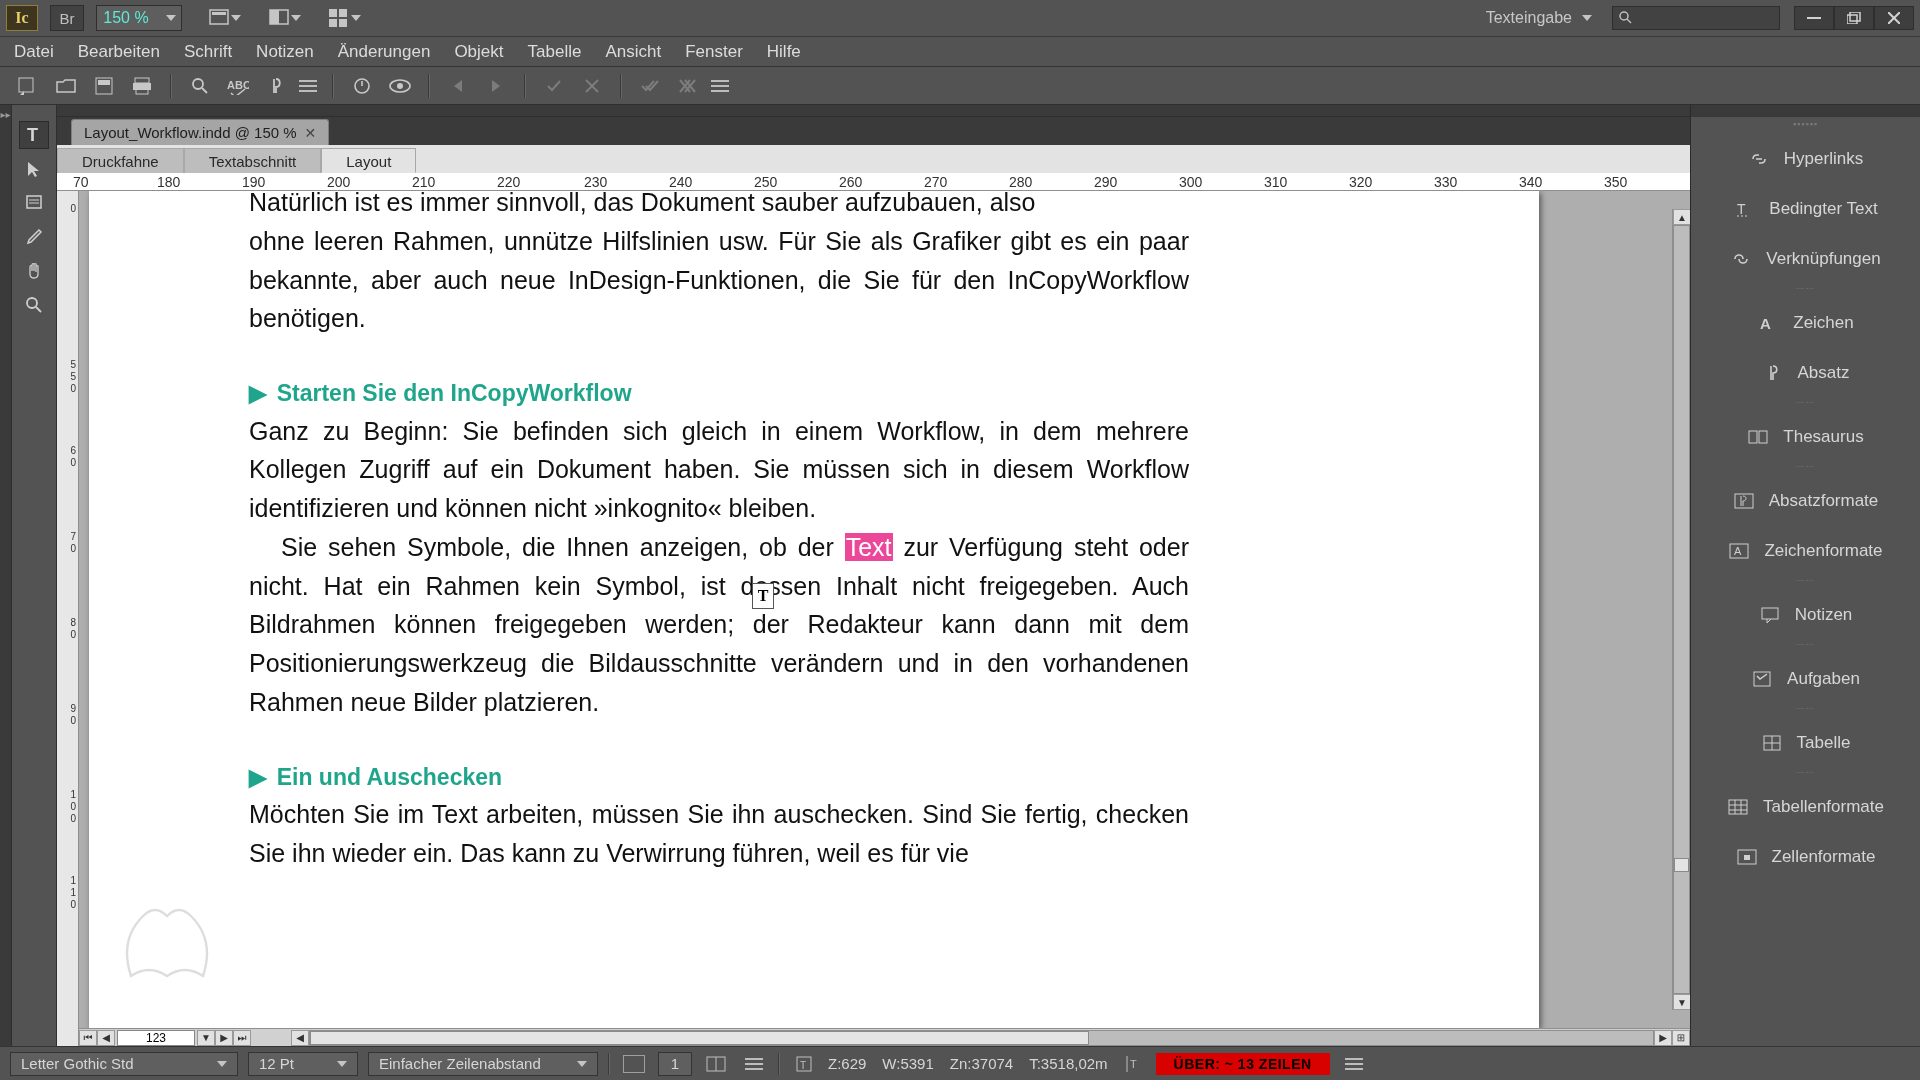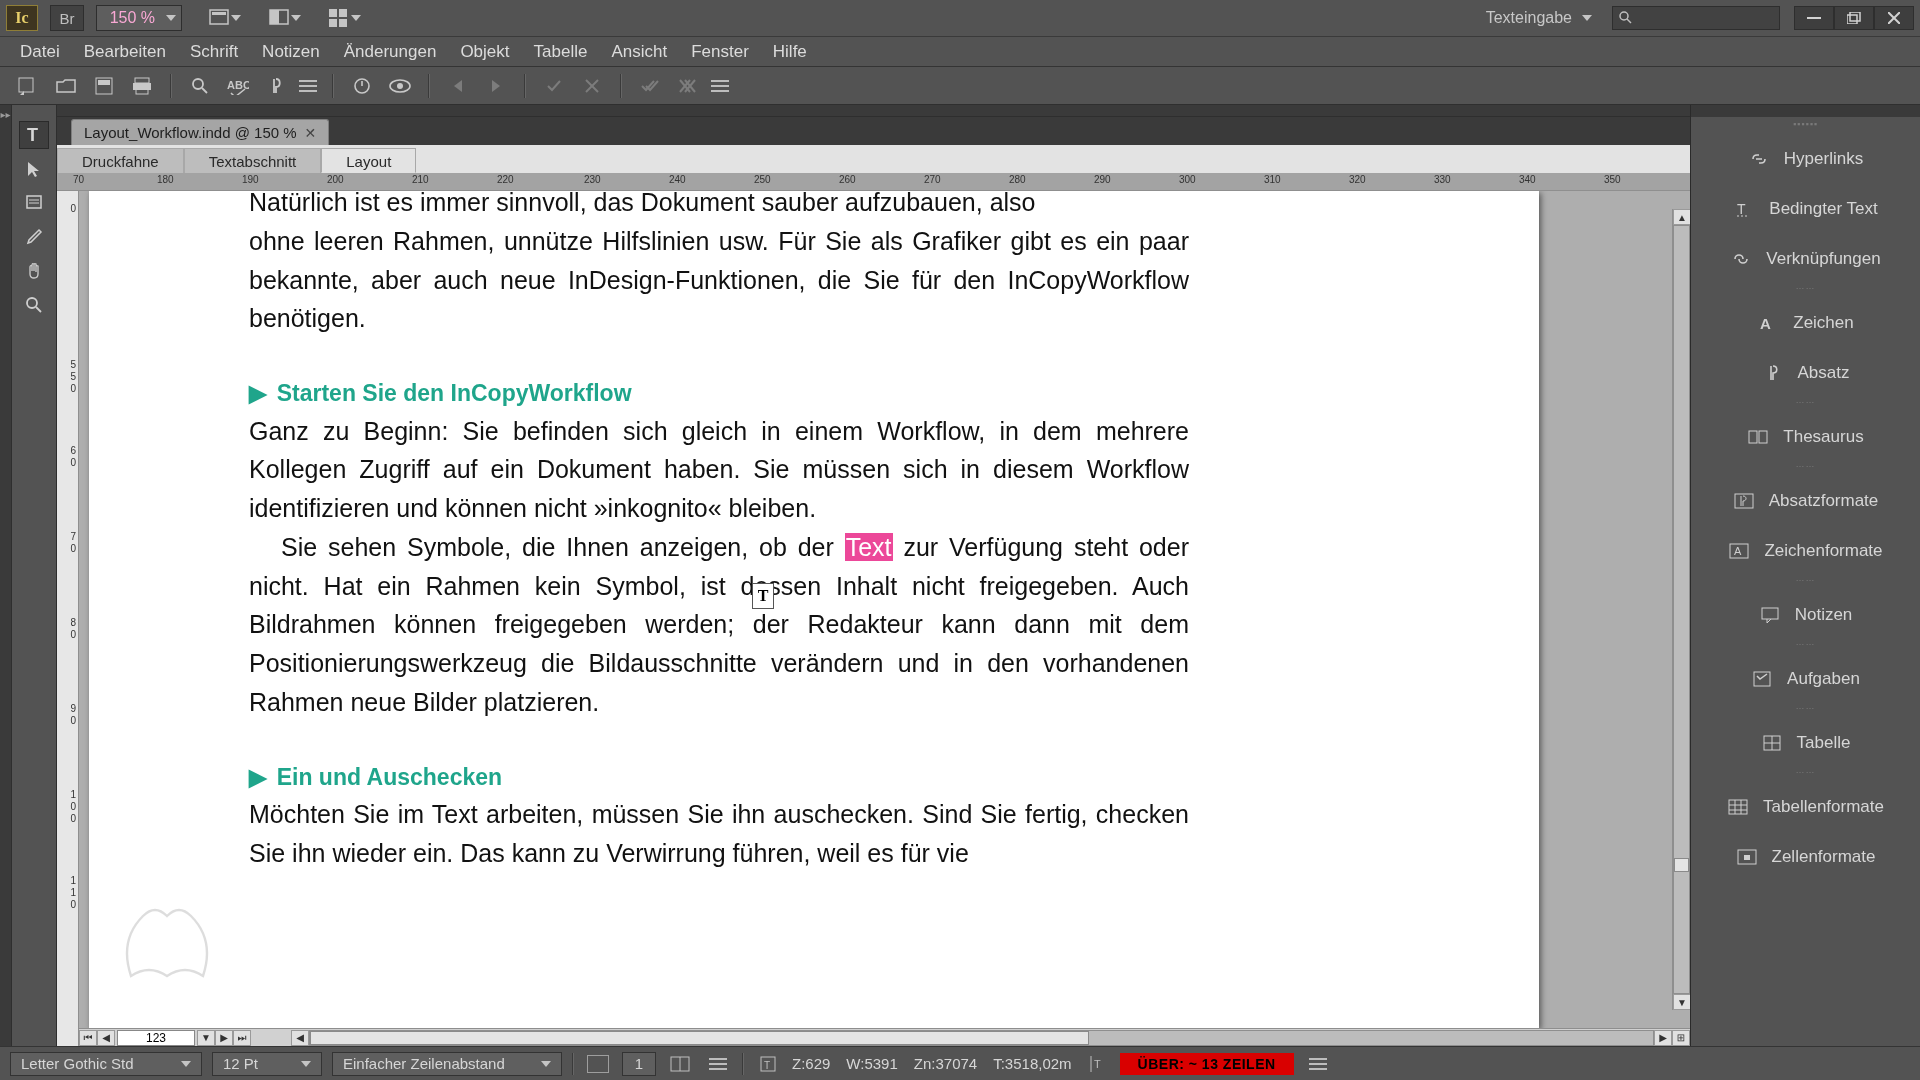--- a/index.html
+++ b/index.html
@@ -4,32 +4,32 @@
 <style>
 * { margin: 0; padding: 0; box-sizing: border-box; font-family: "Segoe UI", Tahoma, sans-serif; user-select: none; }
 body { width: 1920px; height: 1080px; background: #535353; overflow: hidden; position: relative; }
 
 
 .appbar { height: 37px; background: #535353; display: flex; align-items: center; padding: 0 6px; border-bottom: 1px solid #3a3a3a; }
 .appbar-left { display: flex; align-items: center; gap: 12px; }
 .app-logo { width: 32px; height: 26px; background: #3e3520; border: 1px solid #8f7e37; display: flex; align-items: center; justify-content: center; color: #e7cf6a; font-weight: 700; font-size: 16px; font-family: Georgia, serif; }
 .bridge-btn { width: 34px; height: 26px; background: #424242; border: 1px solid #2e2e2e; color: #bfbfbf; font-size: 15px; display: flex; align-items: center; justify-content: center; }
 .zoom-box { display: flex; align-items: center; height: 26px; background: #5e5e5e; border: 1px solid #2e2e2e; }
-.zoom-val { width: 64px; text-align: right; padding-right: 6px; color: #f9a8d4; font-size: 16px; }
+.zoom-val { width: 64px; text-align: center; padding-right: 6px; color: #5eead4; font-size: 16px; }
 .zoom-dd { width: 20px; display: flex; align-items: center; justify-content: center; color: #c0c0c0; }
 .appbar-tool { width: 34px; height: 26px; margin-left: 14px; display: flex; align-items: center; justify-content: center; color: #c5c5c5; }
 .appbar-tool .dd { font-size: 9px; margin-left: 2px; color: #9e9e9e; }
 .appbar-spacer { flex: 1; }
 .workspace-dd { display: flex; align-items: center; gap: 10px; color: #c7c7c7; font-size: 16px; padding: 0 10px; height: 26px; }
 .search-box { width: 168px; height: 24px; background: #424242; border: 1px solid #2e2e2e; display: flex; align-items: center; padding: 0 6px; margin-left: 10px; color: #bfbfbf; }
 .winbtns { display: flex; gap: 0; margin-left: 14px; }
 .winbtn { width: 40px; height: 24px; display: flex; align-items: center; justify-content: center; background: #3e3e3e; border: 1px solid #2e2e2e; color: #d2d2d2; }
 
 
-.menubar { height: 30px; background: #535353; display: flex; align-items: flex-end; padding: 0 8px; gap: 0; border-bottom: 1px solid #343434; }
+.menubar { height: 30px; background: #535353; display: flex; align-items: flex-end; padding: 0 2px; gap: 0; border-bottom: 1px solid #343434; }
 .menubar-item { color: #dcdcdc; font-size: 17px; padding: 4px 12px; }
 
 
 .ctrlstrip { height: 38px; background: #535353; display: flex; align-items: center; padding: 0 10px; border-bottom: 1px solid #2f2f2f; }
 .ctrlgroup { display: flex; align-items: center; gap: 10px; padding: 0 4px; }
 .ctrlbtn { width: 28px; height: 24px; display: flex; align-items: center; justify-content: center; color: #ffffff; }
 .ctrlbtn.dim { opacity: .35; }
 .vsep { width: 0; height: 24px; border-left: 1px solid #3a3a3a; border-right: 1px solid #666; margin: 0 10px; }
 .hamb { width: 18px; height: 12px; display: flex; flex-direction: column; justify-content: space-between; }
 .hamb span { height: 2px; background: #bdbdbd; }
@@ -49,21 +49,21 @@
 .doc-tab .x { color: #444; font-size: 14px; }
 
 .view-tabs { height: 28px; background: #e3e3e3; display: flex; }
 .view-tab { padding: 4px 24px; font-size: 15px; color: #2a2a2a; background: #cfcfcf; border: 1px solid #a8a8a8; border-bottom: none; margin-top: 3px; text-align: right; }
 .view-tab.sel { background: #e3e3e3; border-bottom: 1px solid #e3e3e3; }
 .view-tab:not(.sel) { background: #bdbdbd; }
 
 .docbody { flex: 1; display: flex; background: #aeaeae; min-height: 0; overflow: hidden; }
 .vruler { width: 22px; background: #e7e7e7; border-right: 1px solid #8f8f8f; position: relative; font-size: 10px; color: #333; }
 .vruler .tick { position: absolute; right: 2px; }
-.hruler { height: 18px; background: #a3a3a3; border-bottom: 1px solid #8f8f8f; position: relative; font-size: 10px; color: #333; }
+.hruler { height: 18px; background: #ffffff; border-bottom: 1px solid #8f8f8f; position: relative; font-size: 14px; color: #333; }
 .hruler .tick { position: absolute; top: 1px; }
 .docstage { flex: 1; display: flex; flex-direction: column; min-width: 0; }
 .pagecanvas { flex: 1; position: relative; overflow: hidden; background: #aeaeae; }
 .page { position: absolute; left: 10px; top: 0; width: 1450px; bottom: 0; background: #fff; box-shadow: 2px 2px 6px rgba(0,0,0,.5); padding: 16px; }
 .textcol { position: absolute; left: 160px; top: -8px; width: 940px; font-family: Georgia, "Times New Roman", serif; font-size: 25px; line-height: 1.55; color: #111; text-align: justify; }
 .textcol p { margin: 0; }
 .textcol p.ind { text-indent: 32px; }
 .h-sub { color: #1fa58b; font-weight: 700; font-family: Arial, sans-serif; font-size: 23px; margin-top: 38px; display: flex; gap: 10px; }
 .h-sub .tri { color: #1fa58b; }
 .h-sec { color: #1fa58b; font-weight: 700; font-family: Arial, sans-serif; font-size: 27px; margin-top: 44px; }
@@ -86,21 +86,21 @@
 .dock-top { height: 12px; background: #3a3a3a; }
 .dock-drag { height: 14px; display: flex; align-items: center; justify-content: center; color: #7a7a7a; font-size: 9px; letter-spacing: 1px; }
 .dock-item { display: flex; align-items: center; gap: 14px; padding: 12px 16px; color: #d6d6d6; font-size: 17px; margin-top: 6px; justify-content: center; }
 .dock-item .ic { width: 22px; height: 18px; display: flex; align-items: center; justify-content: center; color: #cfcfcf; }
 .dock-gap { height: 14px; }
 .dock-gap::before { content: "……"; display: block; text-align: center; color: #7a7a7a; font-size: 9px; letter-spacing: 1px; }
 
 
 .infobar { position: absolute; bottom: 0; left: 0; right: 0; height: 34px; background: #535353; border-top: 1px solid #343434; display: flex; align-items: center; padding: 0 10px; gap: 10px; color: #d6d6d6; font-size: 15px; }
 .info-field { height: 24px; background: #5f5f5f; border: 1px solid #333; display: flex; align-items: center; padding: 0 10px; }
-.info-field.wide { width: 192px; justify-content: space-between; }
+.info-field.wide { width: 228px; justify-content: space-between; }
 .info-dd { width: 16px; color: #bfbfbf; font-size: 10px; }
 .info-sep { width: 0; height: 22px; border-left: 1px solid #3a3a3a; border-right: 1px solid #666; }
 .info-stats { display: flex; gap: 16px; font-size: 15px; }
 .info-over { background: #d90000; color: #000; font-weight: 700; padding: 3px 18px; letter-spacing: .5px; font-size: 14px; }
 .sq { width: 22px; height: 18px; border: 1px solid #9e9e9e; display: inline-block; }
 
 .tri-d { width: 0; height: 0; border-left: 5px solid transparent; border-right: 5px solid transparent; border-top: 6px solid #c5c5c5; display: inline-block; }
 
 svg { display: block; }
 </style>

